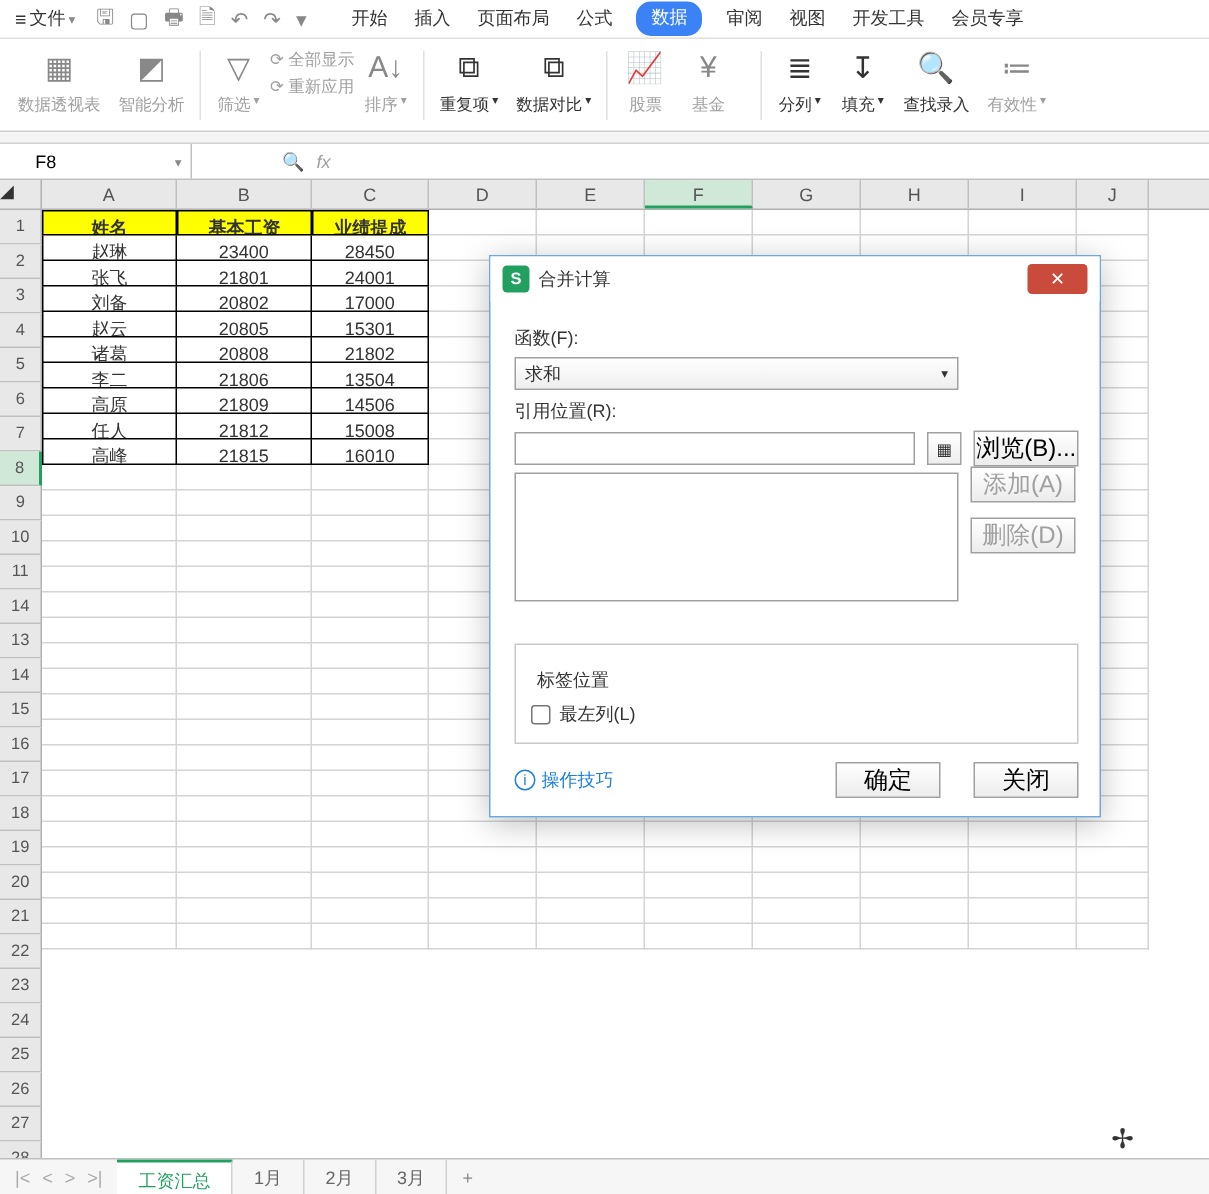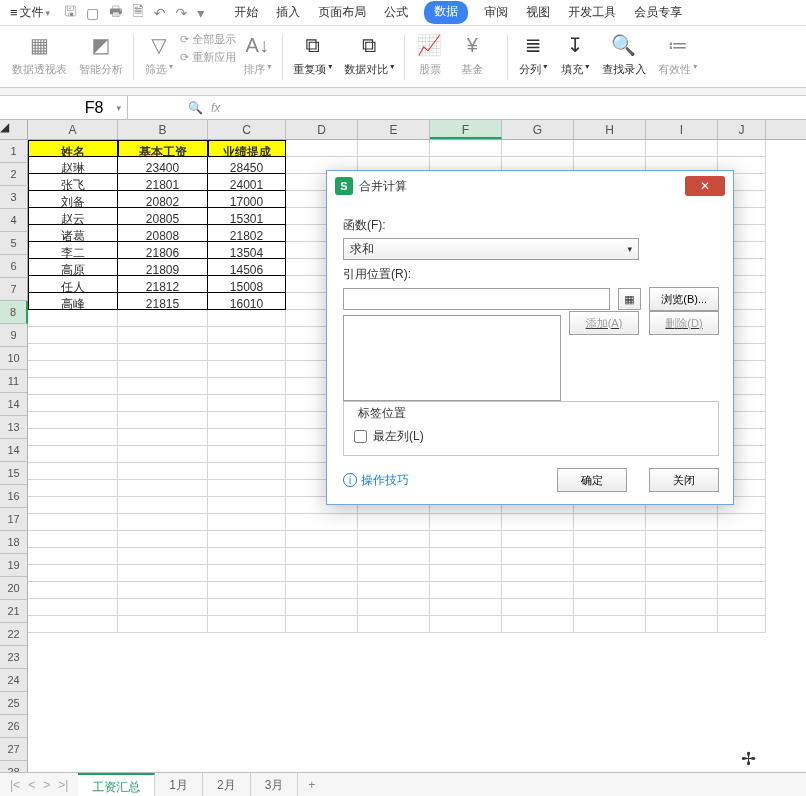--- a/index.html
+++ b/index.html
@@ -25,21 +25,21 @@
 .rib-label { margin-top: 2px; display: flex; align-items: flex-start; gap: 2px; }
 .rib-label .dd { font-size: 8px; }
 .rib-sep { width: 1px; background: #e0e0e0; margin: 4px 4px; height: 46px; }
 .rib-sub { display: flex; flex-direction: column; gap: 3px; font-size: 11px; color: #a0a0a0; padding-top: 2px; }
 .rib-sub div { display: flex; align-items: center; gap: 3px; cursor: pointer; }
 
 
 .spacer { height: 8px; background: #f5f5f5; border-bottom: 1px solid #d0d0d0; }
 .fbar { display: flex; align-items: center; height: 24px; border-bottom: 1px solid #c0c0c0; }
 .namebox { width: 128px; border-right: 1px solid #c0c0c0; display: flex; align-items: center; justify-content: center; height: 100%; position: relative; }
-.namebox input { border: none; width: 80px; text-align: right; font-size: 16px; outline: none; }
+.namebox input { border: none; width: 80px; text-align: left; font-size: 12px; outline: none; }
 .namebox .dd { position: absolute; right: 6px; font-size: 9px; color: #888; }
 .fx-area { display: flex; align-items: center; gap: 8px; padding-left: 60px; color: #a0a0a0; }
 
 
 .grid-wrap { position: relative; }
 .corner { position: absolute; left: 0; top: 0; width: 28px; height: 20px; background: #e8e8e8; border-right: 1px solid #b0b0b0; border-bottom: 1px solid #b0b0b0; }
 .col-headers { display: flex; margin-left: 28px; height: 20px; background: #e8e8e8; border-bottom: 1px solid #b0b0b0; }
 .col-h { border-right: 1px solid #c0c0c0; text-align: center; font-size: 12px; color: #555; line-height: 20px; }
 .col-h.sel { background: #d0e8d8; border-bottom: 2px solid #22a060; }
 .row-headers { position: absolute; left: 0; top: 20px; width: 28px; }
@@ -74,24 +74,24 @@
 .dlg-title .s { width: 18px; height: 18px; background: #22a060; color:#fff; display:flex; align-items:center; justify-content:center; border-radius: 3px; font-weight:bold; margin-right:6px; font-size:11px;}
 .dlg-title .t { flex: 1; color: #333; }
 .dlg-close { width: 40px; height: 20px; background: #c84b3c; border-radius: 3px; display:flex; align-items:center; justify-content:center; color:#fff; cursor:pointer; font-size:12px; }
 .dlg-body { padding: 10px 14px 12px 16px; }
 .dlg-lbl { margin: 6px 0 4px; }
 .dlg-select { width: 296px; height: 22px; border: 1px solid #a0a0a0; padding: 0 6px; background: linear-gradient(#fff,#eee); display:flex; align-items:center; justify-content:space-between; cursor:pointer; }
 .dlg-select .dd { font-size: 9px; }
 .dlg-row { display:flex; align-items:center; gap:8px; }
 .ref-input { width: 268px; height:22px; border:1px solid #a0a0a0; padding:0 4px; }
 .ref-pick { width:24px; height:22px; border:1px solid #a0a0a0; background:linear-gradient(#fff,#eee); display:flex; align-items:center; justify-content:center; cursor:pointer; }
-.dlg-btn { width: 70px; height:24px; border:1px solid #a0a0a0; background:linear-gradient(#fff,#ececec); cursor:pointer; font-size:11px; }
+.dlg-btn { width: 70px; height:24px; border:1px solid #a0a0a0; background:linear-gradient(#fff,#ececec); cursor:pointer; font-size:16px; }
 .dlg-btn[disabled] { color:#a0a0a0; cursor:default; }
 .ref-list { width: 296px; height: 86px; border:1px solid #a0a0a0; margin-top:4px; }
-.fieldset { border:1px solid #c8c8c8; margin-top:0; padding: 4px 10px 10px; }
+.fieldset { border:1px solid #c8c8c8; margin-top:28px; padding: 16px 10px 10px; }
 .fieldset .legend { margin-top:-16px; background:#fff; display:inline-block; padding:0 4px; }
 .chk { display:flex; align-items:center; gap:6px; margin-top:6px; }
 .dlg-foot { display:flex; align-items:center; justify-content:space-between; margin-top:12px; }
 .tips { color:#1b7fd6; display:flex; align-items:center; gap:4px; cursor:pointer; }
 .tips .info { width:14px; height:14px; border:1px solid #1b7fd6; border-radius:50%; display:flex; align-items:center; justify-content:center; font-size:10px; }
 .foot-btns { display:flex; gap:22px; }
 </style>
 </head>
 <body>
 
@@ -645,21 +645,21 @@
     <div class="dlg-lbl">引用位置(R):</div>
     <div class="dlg-row">
       <input class="ref-input" style="">
       <div class="ref-pick">
           <span style="font-size:11px">▦</span>
         </div>
       <button class="dlg-btn">浏览(B)...</button>
     </div>
     <div class="dlg-row" style="align-items:flex-start">
       <div class="ref-list"></div>
-      <div style="display:flex;flex-direction:row;gap:10px;text-decoration:underline;">
+      <div style="display:flex;flex-direction:column;gap:10px;">
         <button class="dlg-btn" disabled="">添加(A)</button>
         <button class="dlg-btn" disabled="">删除(D)</button>
       </div>
     </div>
     <div class="fieldset">
       <div class="legend">标签位置</div>
       <label class="chk">
           <input type="checkbox" style="">
           <span>最左列(L)</span>
         </label>

